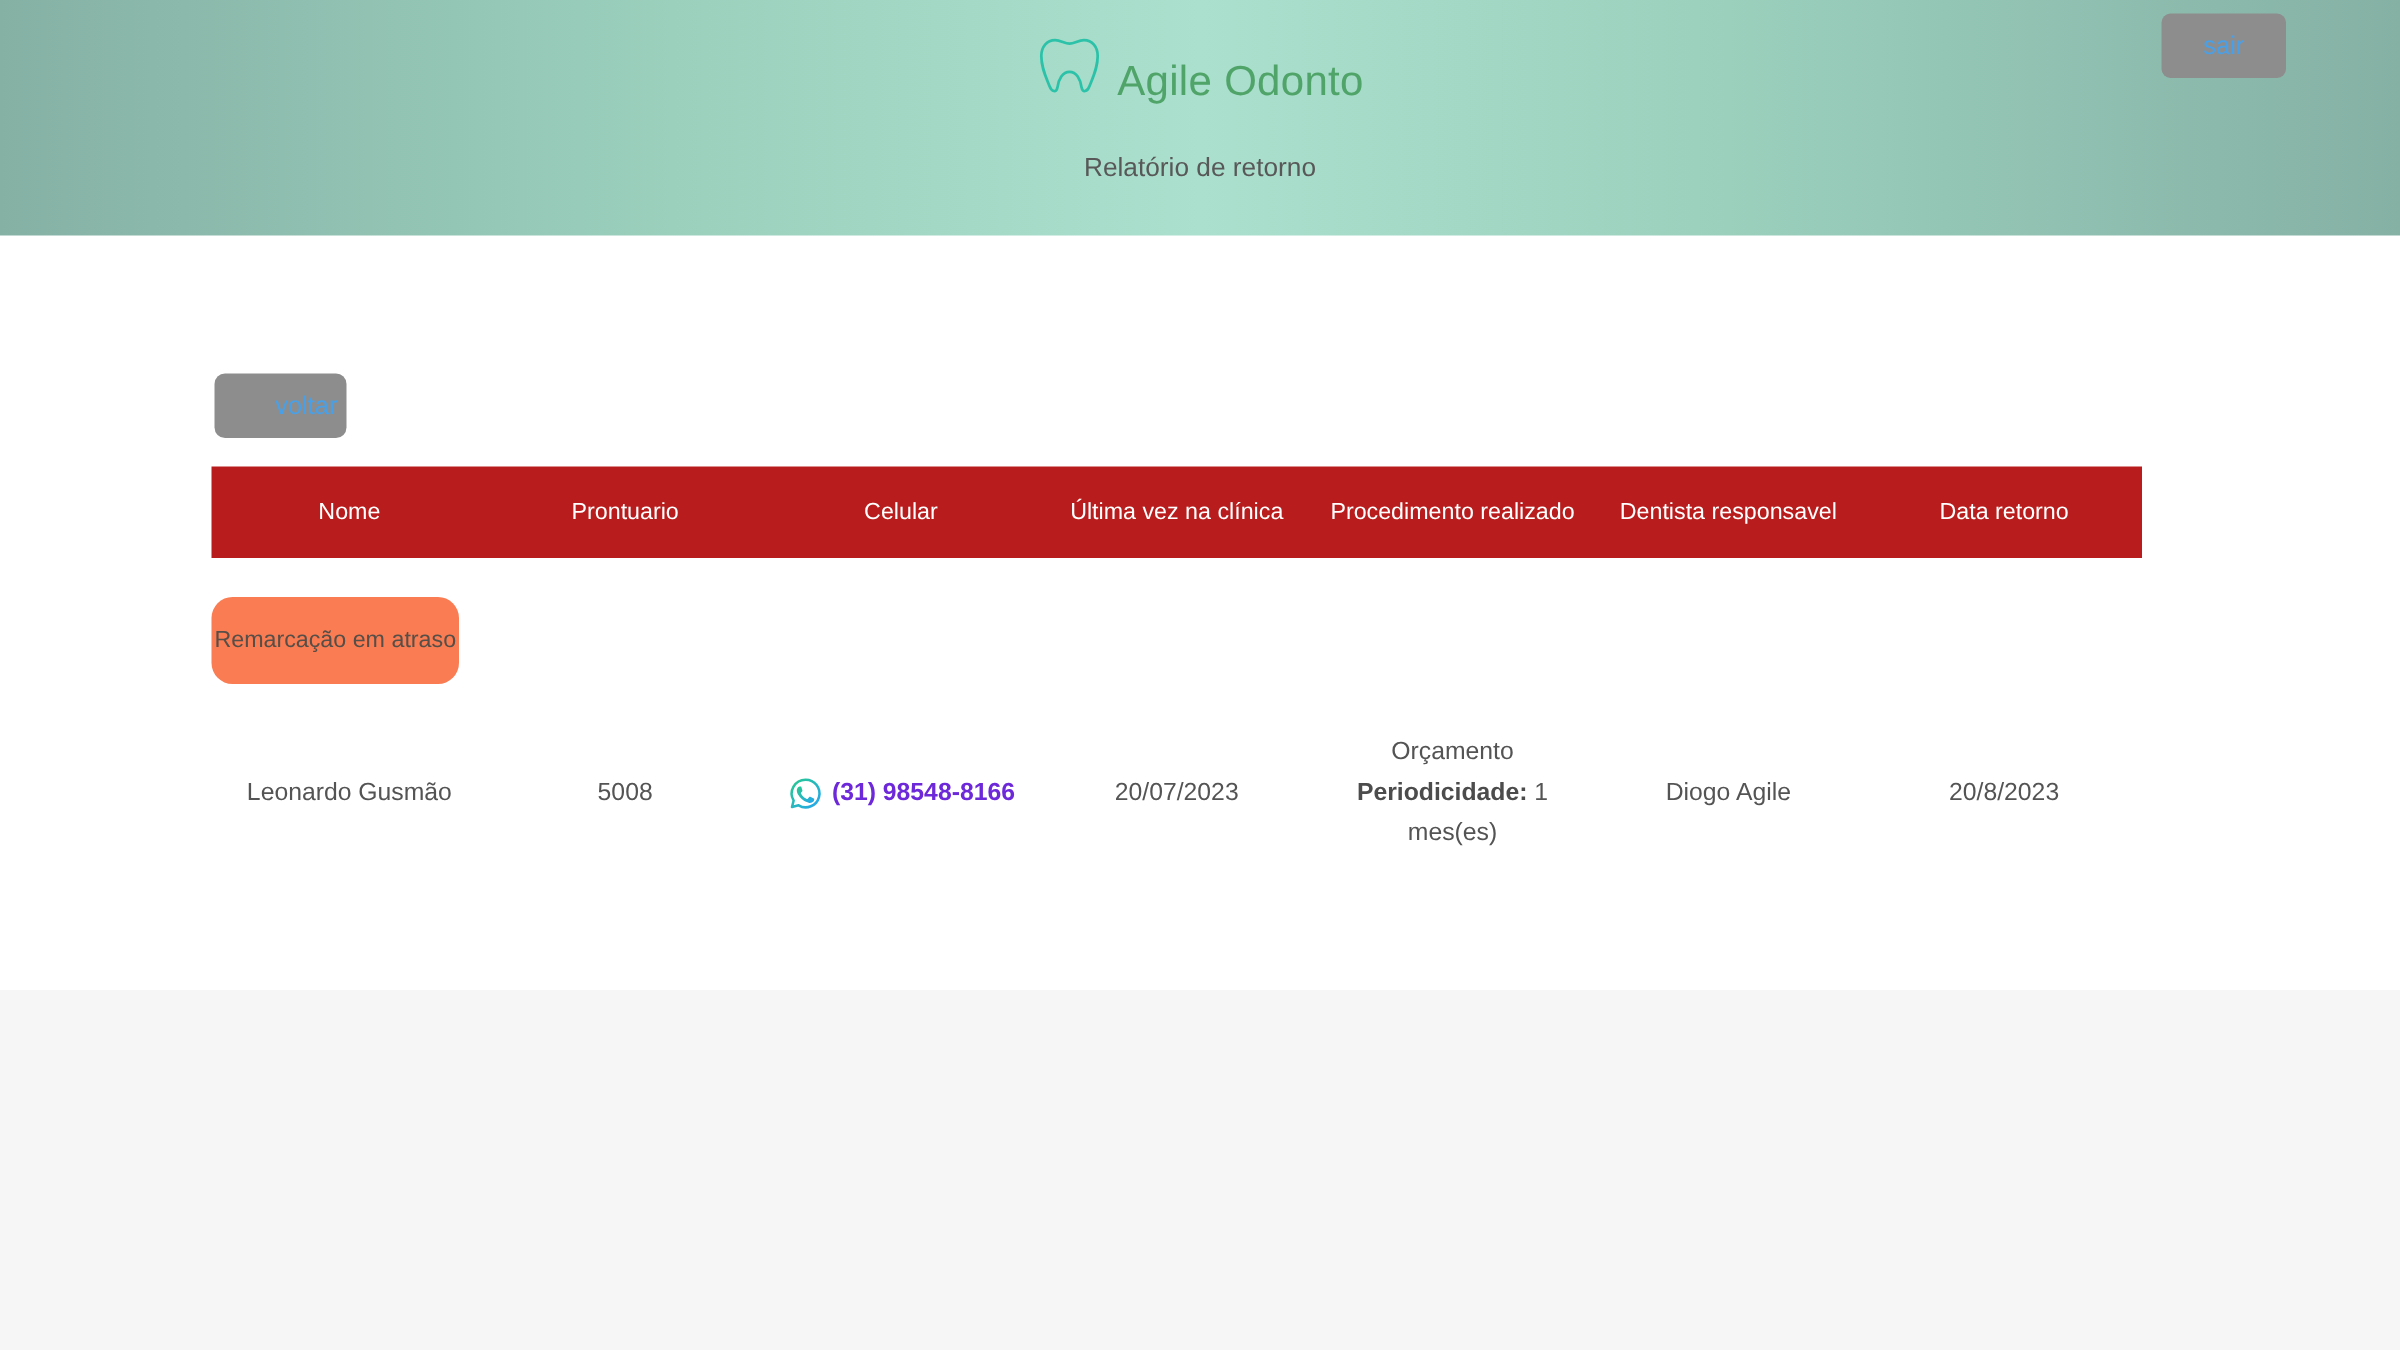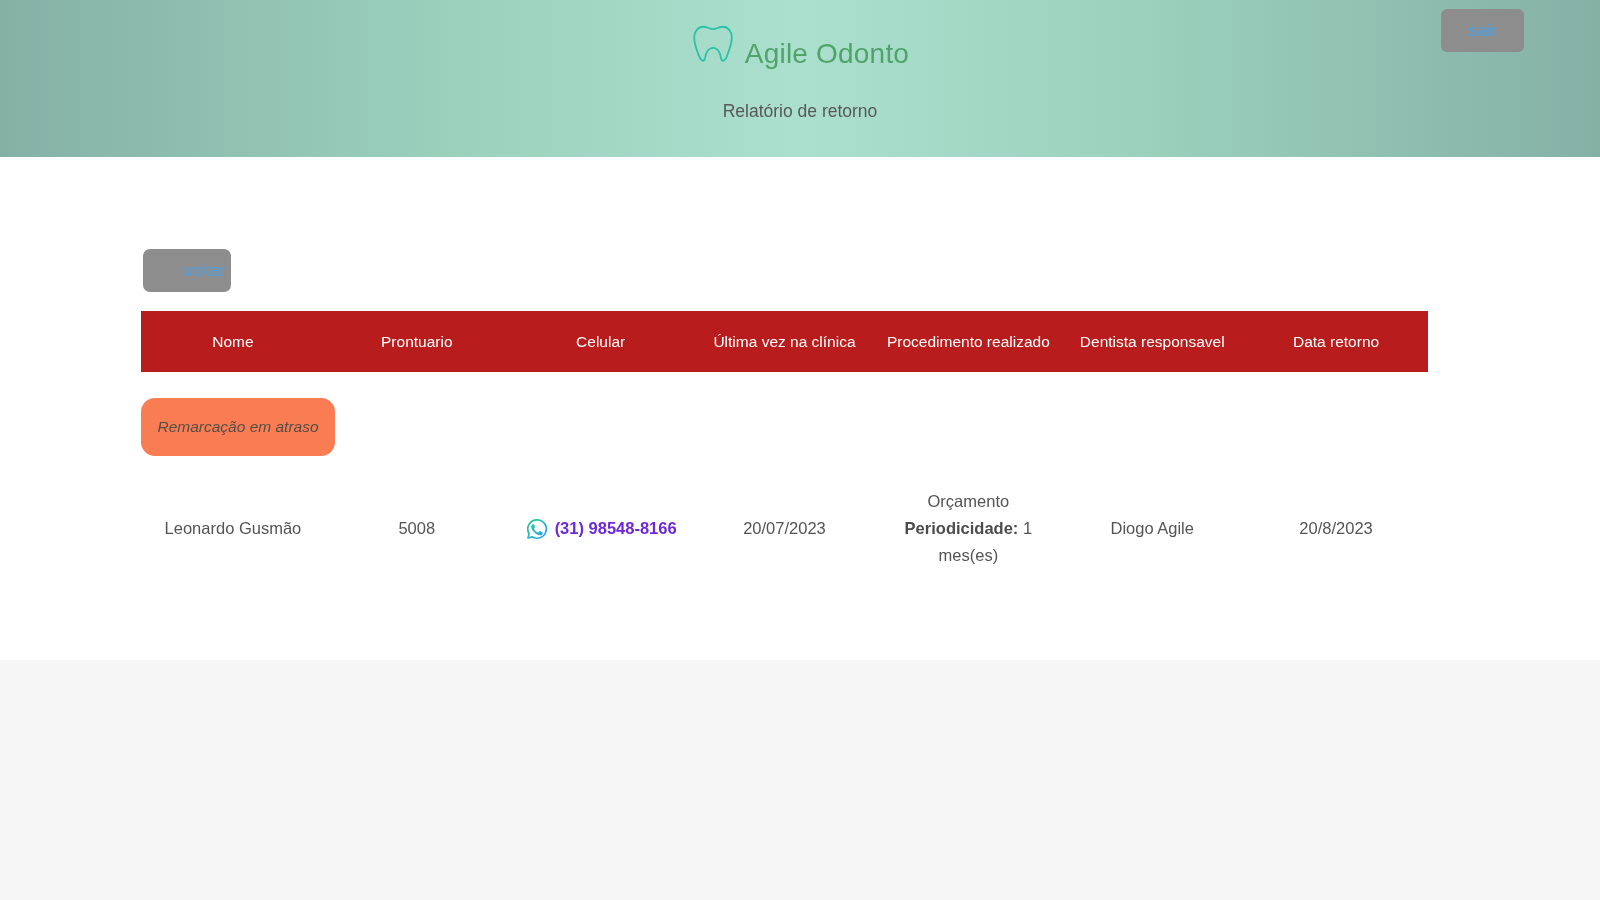--- a/index.html
+++ b/index.html
@@ -45,24 +45,24 @@
   .table-header{
     position:absolute;left:141px;top:311px;width:1287px;height:61px;
     background:#b91c1c;
     display:grid;grid-template-columns:repeat(7,1fr);
     align-items:center;
   }
   .table-header .col{
     text-align:center;color:#ffffff;font-size:15.5px;
   }
   .status-badge{
-    position:absolute;left:141px;top:398px;width:194px;height:58px;
+    position:absolute;left:141px;top:398px;width:165px;height:58px;
     background:#f97c52;border-radius:14px;
     display:flex;align-items:center;justify-content:center;
-    color:#564e48;font-size:15.5px;font-style:italic;
+    color:#564e48;font-size:15.5px;
   }
   .data-row{
     position:absolute;left:141px;top:488px;width:1287px;height:68px;
     display:grid;grid-template-columns:repeat(7,1fr);
     align-items:center;
     color:#545454;font-size:16.5px;
   }
   .data-row .cell{text-align:center;}
   .cell-phone{
     display:flex;align-items:center;justify-content:center;gap:6px;

